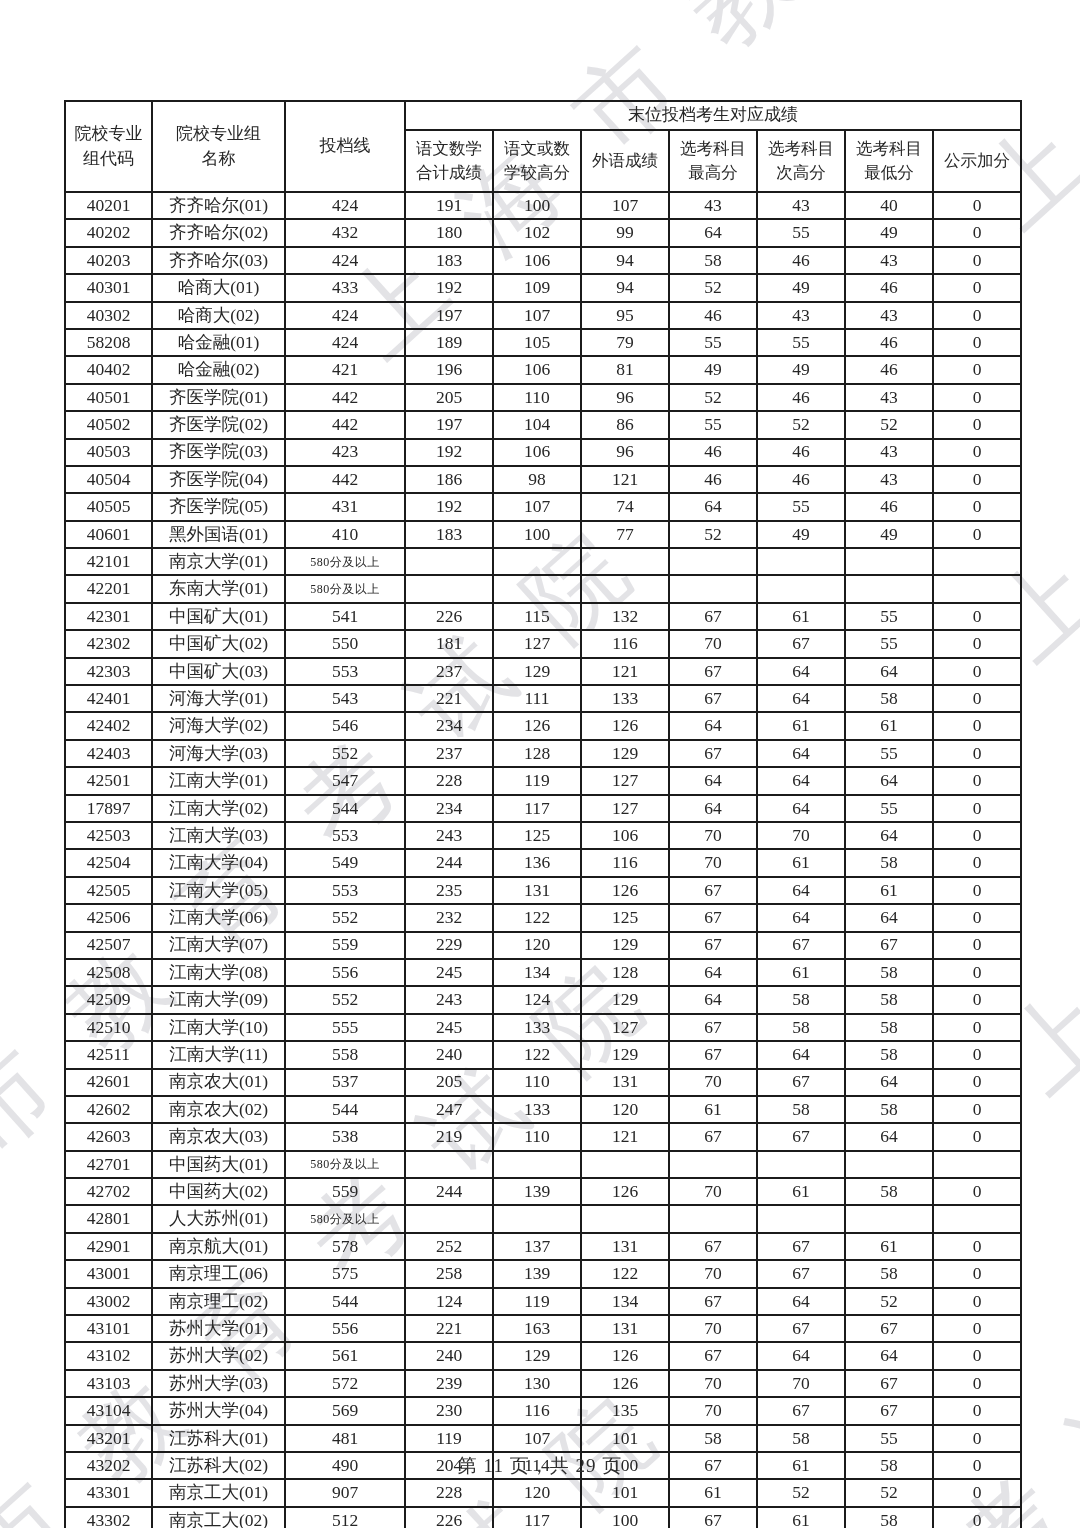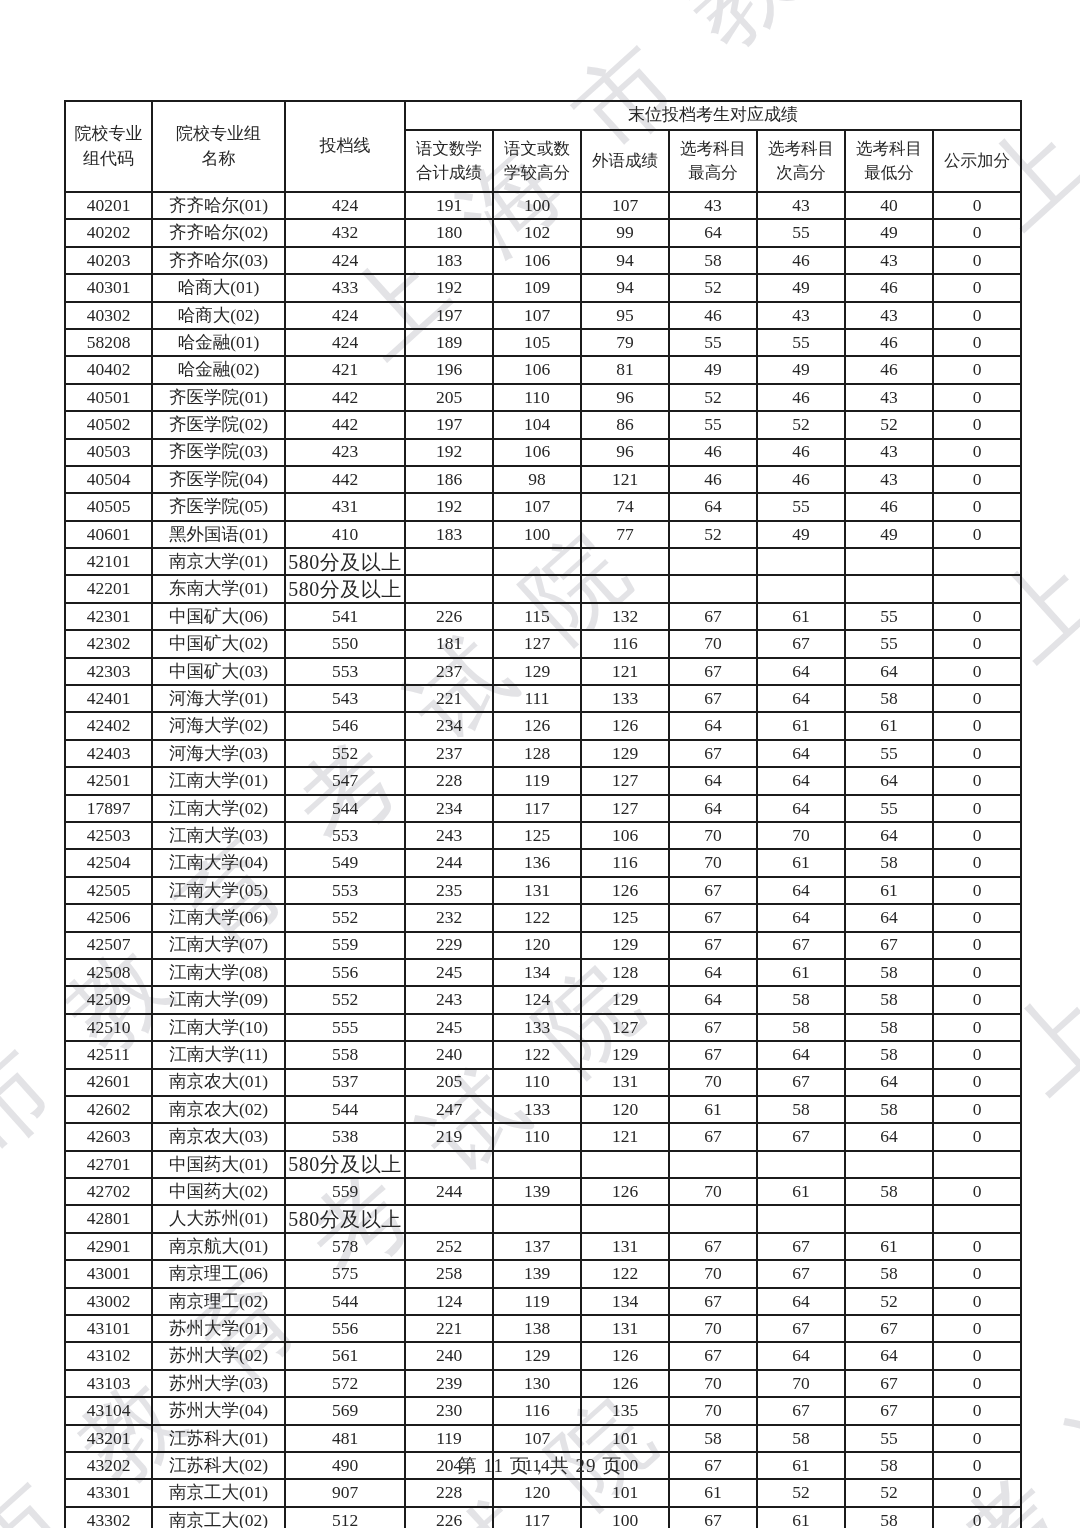--- a/index.html
+++ b/index.html
@@ -42,21 +42,21 @@
   }
   .scores thead th{
     font-size:17px;line-height:1.45;
     white-space:pre-line;
   }
   th.group-head{height:27px;font-size:17px;margin-top:16px;}
   tr.sub-head th{height:60px;font-size:16.5px;}
   .scores td{
     height:25.4px;font-size:17.5px;line-height:1;
   }
-  td.line-text{font-size:20px;letter-spacing:0.5px;font-family:Liberation Serif, serif;}
+  td.line-text{font-size:12px;letter-spacing:0.5px;font-family:Liberation Serif, serif;}
 
   
   .footer{
     position:absolute;left:0;top:1453px;width:100%;
     text-align:center;font-size:19px;color:#2e2e2e;
     letter-spacing:1px;z-index:1;
   }
 </style>
 </head>
 <body>
@@ -287,21 +287,21 @@
           <td></td>
           <td></td>
           <td></td>
           <td></td>
           <td></td>
           <td></td>
           <td></td>
         </tr>
         <tr>
           <td>42301</td>
-          <td>中国矿大(06)</td>
+          <td>中国矿大(01)</td>
           <td>541</td>
           <td>226</td>
           <td>115</td>
           <td>132</td>
           <td>67</td>
           <td>61</td>
           <td>55</td>
           <td>0</td>
         </tr>
         <tr>
@@ -602,21 +602,21 @@
           <td>67</td>
           <td>64</td>
           <td>52</td>
           <td>0</td>
         </tr>
         <tr>
           <td>43101</td>
           <td>苏州大学(01)</td>
           <td>556</td>
           <td>221</td>
-          <td>138</td>
+          <td>163</td>
           <td>131</td>
           <td>70</td>
           <td>67</td>
           <td>67</td>
           <td>0</td>
         </tr>
         <tr>
           <td>43102</td>
           <td>苏州大学(02)</td>
           <td>561</td>

